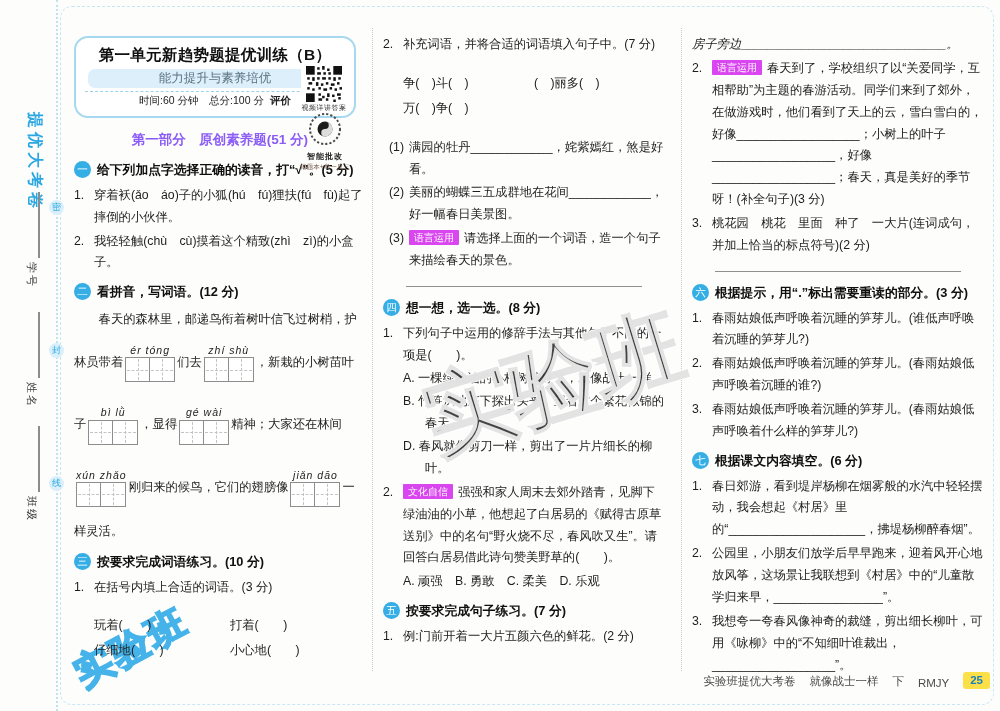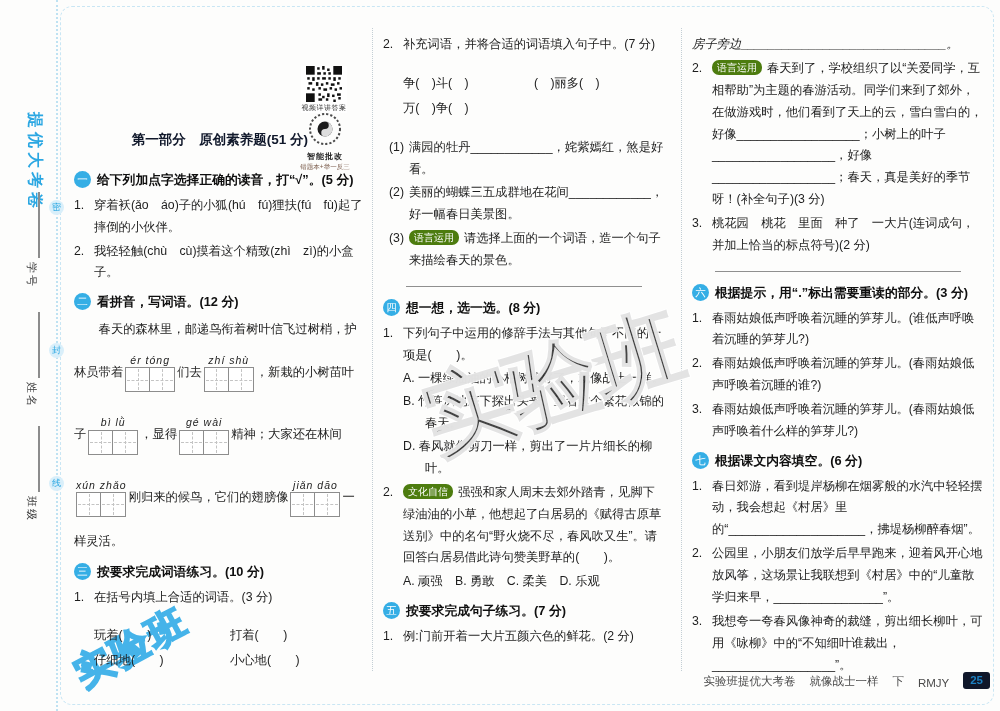--- a/index.html
+++ b/index.html
@@ -39,31 +39,31 @@
   .stamp-cap { font-size:8px; font-weight:700; color:#222; margin-top:1px; letter-spacing:1px; }
   .stamp-sub { font-size:6.5px; color:#7a5b4a; margin-top:1px; }
 
   
   .col { position:absolute; font-size:12.3px; line-height:1.78; z-index:1; }
   #col1 { left:74px;  top:124px; width:292px; }
   #col2 { left:383px; top:32px;  width:282px; }
   #col3 { left:692px; top:32px;  width:292px; }
   .colsep { position:absolute; top:28px; bottom:40px; border-left:1px dotted #c3ced4; }
 
-  .part-title { text-align:center; font-weight:700; font-size:13.5px; margin:4px 0 17px; color:#0f172a; }
+  .part-title { text-align:center; font-weight:700; font-size:13.5px; margin:4px 0 7px; color:#8b5cf6; }
   .section { display:flex; align-items:flex-start; margin:7px 0 3px; }
   .snum { flex:0 0 17px; height:17px; border-radius:50%; background:#35aee5; color:#fff;
           font-size:10.5px; line-height:17px; text-align:center; margin:2px 6px 0 0; }
   .stitle { font-weight:700; font-size:12.8px; color:#0f0f0f; }
   .item { display:flex; margin:2px 0; }
   .inum { flex:0 0 20px; color:#1d1d1d; }
   .ibody { flex:1; }
   .sub { padding-left:6px; margin:2px 0; }
-  .tag { display:inline-block; background:#4d7c0f; color:#fff; font-size:10px; line-height:15px;
-         padding:0 5px; border-radius:7px; margin-right:5px; vertical-align:1px; }
+  .tag { display:inline-block; background:#d946ef; color:#fff; font-size:10px; line-height:15px;
+         padding:0 5px; border-radius:1px; margin-right:5px; vertical-align:1px; }
   .opt { padding-left:42px; text-indent:-22px; margin:1px 0; }
   .pline { margin:2px 0;font-style:italic; }
   .pairs { padding-left:20px; margin:17px 0; }
   .prow { display:flex; margin:3px 0; }
   .pcell { width:50%; }
   .divider { width:84%; margin:14px auto 10px; border-top:1px solid #8f8f8f; }
 
   .ppara { line-height:2.05; margin-top:2px; }
   .pgrp { display:inline-flex; flex-direction:column; align-items:center; vertical-align:middle;
           margin:12px 2px;font-style:italic; }
@@ -74,21 +74,21 @@
   .cell::before { content:""; position:absolute; left:1px; right:1px; top:50%; border-top:1px dashed #c4c4c4; }
   .cell::after  { content:""; position:absolute; top:1px; bottom:1px; left:50%; border-left:1px dashed #c4c4c4; }
 
   
   .center-mark { position:absolute; left:420px; top:322px; font-size:92px; font-weight:800;
                  transform:rotate(-17deg); color:rgba(42,42,42,.88);
                  -webkit-text-stroke:2px rgba(255,255,255,.85); letter-spacing:-4px;
                  z-index:4; pointer-events:none; }
   .footer { position:absolute; left:560px; top:672px; width:430px; display:flex;
             justify-content:flex-end; align-items:flex-end; gap:14px; font-size:11.5px; color:#4a4a4a; z-index:2; }
-  .page-badge { background:#0f172a; color:#1b7fc0; font-weight:700; border-radius:3px;
+  .page-badge { background:#fde047; color:#1b7fc0; font-weight:700; border-radius:3px;
                 padding:0 7px; line-height:17px; font-size:11.5px; }
 </style>
 </head>
 <body>
 
 <div class="page">
   <div class="page-border"></div>
 
   <div class="seal-line"></div>
   <div class="brand-vert">提优大考卷</div>
@@ -103,20 +103,26 @@
   <div class="field" style="top:382px">
     <div class="fline"></div>
     <span class="flabel">姓名</span>
   </div>
   <div class="field" style="top:496px">
     <div class="fline"></div>
     <span class="flabel">班级</span>
   </div>
   <div class="corner-mark">实验班</div>
 
+  <div class="hbox">
+    <div class="hb-title">第一单元新趋势题提优训练（B）</div>
+    <div class="hb-sub">能力提升与素养培优</div>
+    <div class="hb-dash"></div>
+    <div class="hb-meta"><span>时间:60 分钟　总分:100 分</span><b>评价</b></div>
+  </div>
 
   <div class="qr-block">
     <svg width="36" height="36" viewBox="0 0 29 29">
       <rect width="29" height="29" fill="#fff"></rect>
       <g fill="#111">
         <rect x="0" y="0" width="7" height="7"></rect>
           <rect x="22" y="0" width="7" height="7"></rect>
           <rect x="0" y="22" width="7" height="7"></rect>
         <rect x="9" y="1" width="2" height="2"></rect>
           <rect x="13" y="0" width="2" height="3"></rect>

